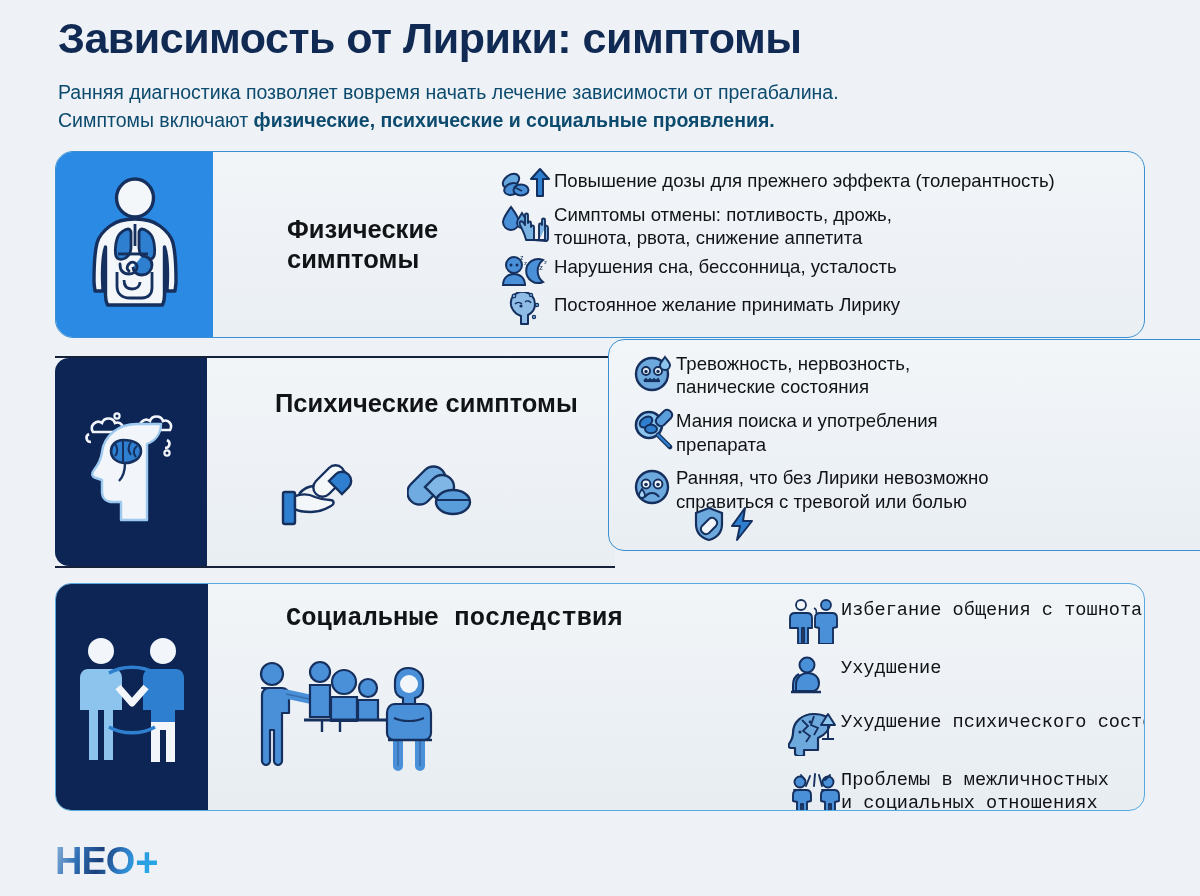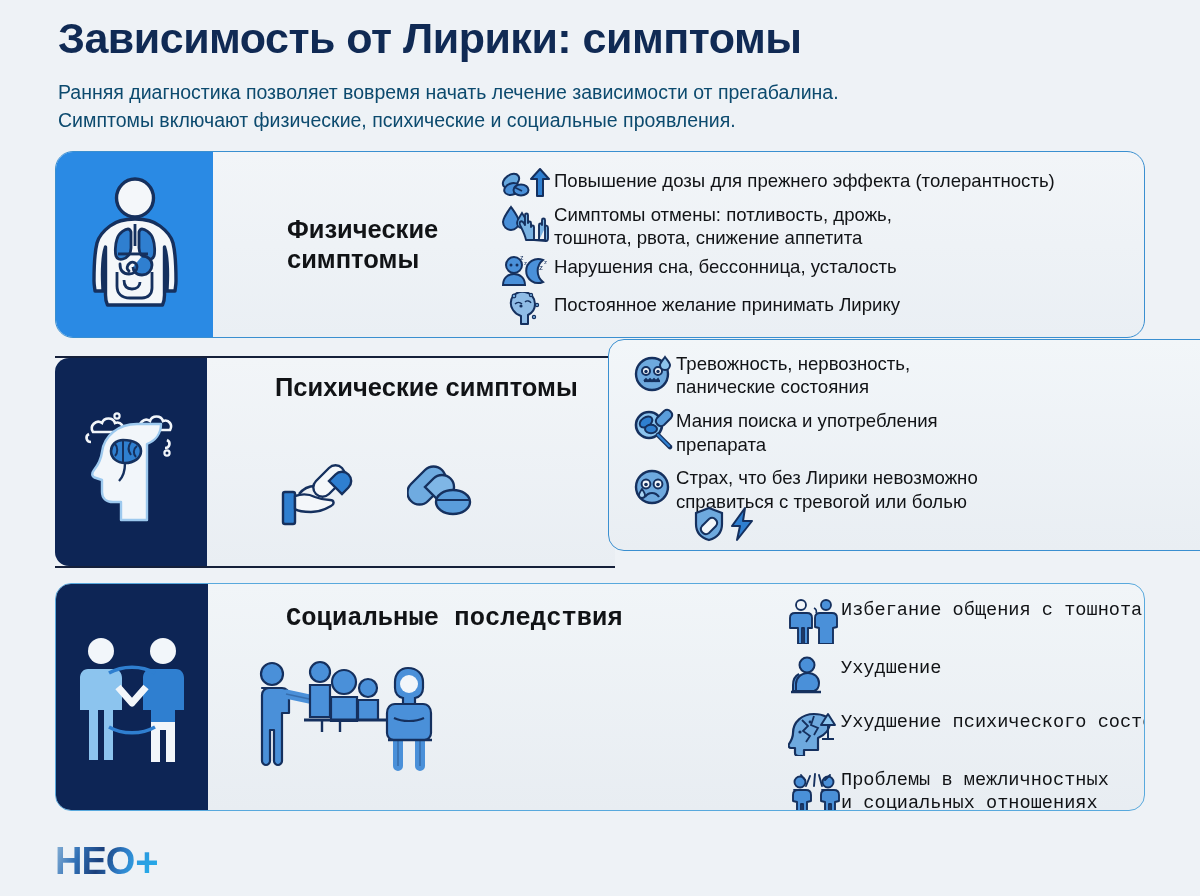--- a/index.html
+++ b/index.html
@@ -29,21 +29,21 @@
     white-space: nowrap;
   }
 
   .page-subtitle {
     margin-top: 16px;
     font-size: 19.5px;
     line-height: 1.42;
     color: #0c4a6e;
     max-width: 1110px;
   }
-  .page-subtitle b { font-weight: 400; text-align: center; }
+  .page-subtitle b { font-weight: 700; text-align: center; }
 
   
   .board { position: relative; margin-top: 16px; height: 660px; }
 
   .card {
     position: absolute;
     background: #eef2f6;
   }
 
   
@@ -112,21 +112,21 @@
   .card-social .body { flex: 1; position: relative; font-family: Liberation Mono, monospace; }
 
   
   .card-heading {
     font-size: 25.5px;
     font-weight: 700;
     color: #111316;
     line-height: 1.18;
   }
   .heading-physical { padding-left: 60px; width: 250px; }
-  .heading-mental { position: absolute; left: 68px; top: 14px; white-space: nowrap; }
+  .heading-mental { position: absolute; left: 68px; top: 30px; white-space: nowrap; }
   .heading-social { position: absolute; left: 78px; top: 20px; white-space: nowrap; }
 
   
   .bullet-list { display: flex; flex-direction: column; }
   .bullet {
     display: flex;
     align-items: flex-start;
     gap: 1px;
   }
   .bullet .bullet-icon {
@@ -366,21 +366,21 @@
           <svg width="44" height="44" viewBox="0 0 44 44">
             <circle cx="21" cy="22" r="16" fill="#6ea9de" stroke="#15305e" stroke-width="2.4"></circle>
             <circle cx="15" cy="19" r="4.4" fill="#f2f6fa" stroke="#15305e" stroke-width="2"></circle>
             <circle cx="27" cy="19" r="4.4" fill="#f2f6fa" stroke="#15305e" stroke-width="2"></circle>
             <circle cx="15" cy="19.5" r="1.8" fill="#15305e"></circle>
               <circle cx="27" cy="19.5" r="1.8" fill="#15305e"></circle>
             <path d="M14 32c2-3 5-4 7-4s5 1 7 4" stroke="#15305e" stroke-width="2.2" fill="none"></path>
             <path d="M11 24c2 3 3 4 3 6a3 3 0 01-6 0c0-2 1-3 3-6z" fill="#aad5f3" stroke="#15305e" stroke-width="1.8"></path>
           </svg>
         </span>
-        <span class="bullet-text">Страх, что без Лирики невозможно
+        <span class="bullet-text">Ранняя, что без Лирики невозможно
 справиться с тревогой или болью</span>
       </div>
     </div>
 
     <div style="position:absolute;left:84px;bottom:4px;display:flex;gap:4px;align-items:flex-end">
       <span>
         <svg width="32" height="36" viewBox="0 0 32 36">
           <path d="M16 2l13 5v11c0 9-6 14-13 16C9 32 3 27 3 18V7z" fill="#6ea9de" stroke="#15305e" stroke-width="2.2"></path>
           <path d="M12 14a5 5 0 017 7l-7 7a5 5 0 01-7-7z" transform="translate(4,-1)" fill="#f2f6fa" stroke="#15305e" stroke-width="2"></path>
         </svg>

